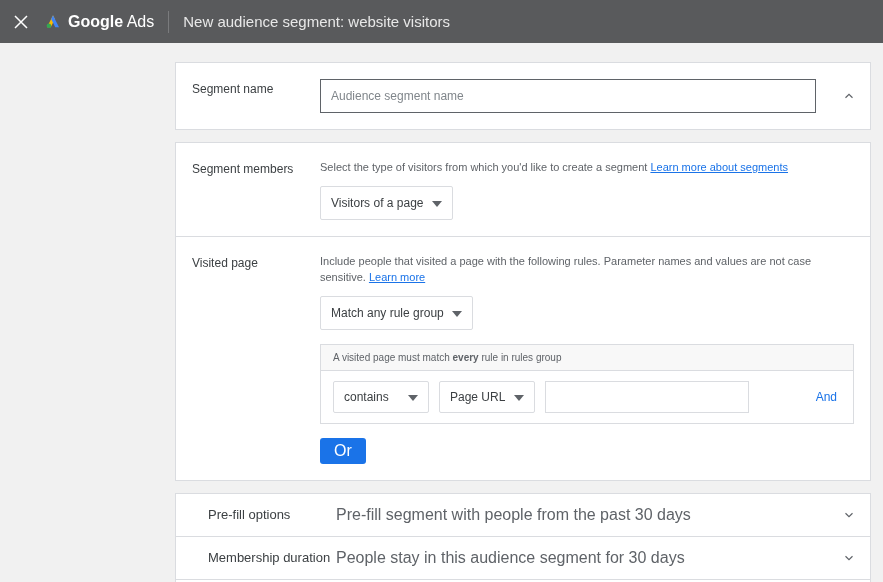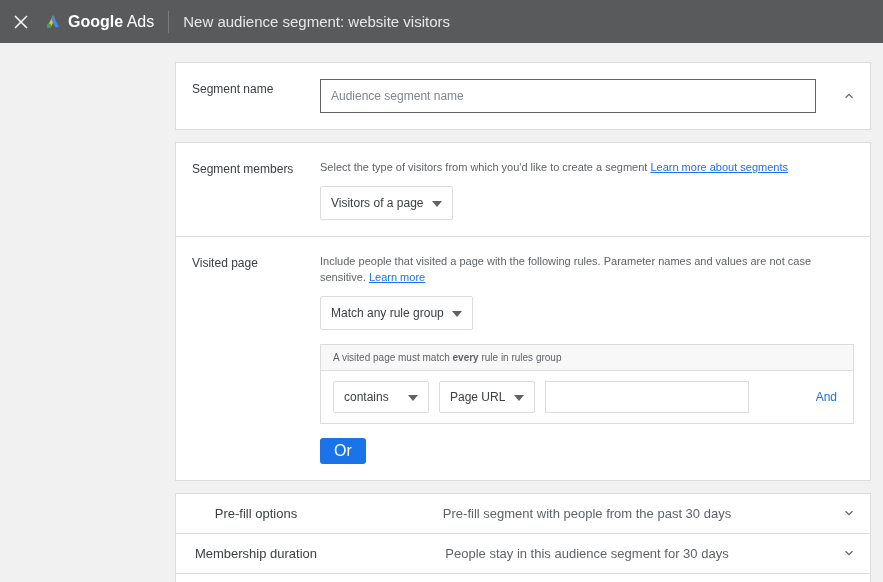--- a/index.html
+++ b/index.html
@@ -15,21 +15,21 @@
     .topbar .brand b { font-weight: 600; }
     .topbar .divider { width: 1px; height: 22px; background: #7a7b7d; margin: 0 14px; }
     .topbar .title { font-size: 15px; font-weight: 400; color: #e8e8e8; }
     
     
     .page { width: 696px; margin-left: 175px; padding-top: 19px; }
     
     .panel { background: #fff; border: 1px solid #dadce0; margin-bottom: 12px; }
     .panel-row { display: flex; align-items: flex-start; padding: 16px 16px; position: relative; }
     .panel-row + .panel-row { border-top: 1px solid #dadce0; }
-    .panel-row.compact { padding: 12px 16px; align-items: center; text-align: center; }
+    .panel-row.compact { padding: 12px 32px; align-items: center; }
     .row-label { width: 128px; flex: 0 0 128px; font-size: 12px; color: #3c4043; padding-top: 3px; }
     .panel-row.compact .row-label { padding-top: 0; }
     .row-body { flex: 1; font-size: 12px; color: #5f6368; }
     .row-collapse { position: absolute; right: 14px; top: 50%; transform: translateY(-50%); cursor: pointer; display:flex; }
     
     
     .text-input { width: 496px; height: 34px; border: 1px solid #5f6368; padding: 0 10px; font-size: 12px; color: #3c4043; outline: none; background:#fff; }
     .text-input::placeholder { color: #80868b; }
     
     .helper-text { font-size: 11px; color: #5f6368; line-height: 1.5; }
@@ -44,21 +44,21 @@
     .rule-group { border: 1px solid #dadce0; background: #f8f8f8; margin-top: 14px; }
     .rule-group-header { font-size: 10px; color: #5f6368; padding: 7px 12px; }
     .rule-group-body { background: #fff; border-top: 1px solid #dadce0; padding: 10px 12px; display: flex; align-items: center; gap: 10px; }
     .rule-group-body .dd { margin-top: 0; }
     .rule-input { flex: 1; max-width: 204px; height: 32px; border: 1px solid #dadce0; padding: 0 8px; font-size:12px; }
     .and-link { margin-left: auto; color: #1a73e8; font-size: 12px; cursor: pointer; padding: 0 4px; }
     
     .or-btn { display: inline-flex; align-items: center; justify-content: center; background: #1a73e8; color: #fff; font-size: 16px; height: 26px; padding: 0 14px; border-radius: 3px; margin-top: 14px; cursor: pointer; border:none; }
     
     
-    .summary-text { font-size: 13px; color: #5f6368; }
+    .summary-text { font-size: 16px; color: #5f6368; }
     .row-label.strong { font-weight: 400; color:#3c4043; font-size: 13px; }
     
     .caret-svg { width:10px; height:6px; }
     .chev-svg { width:14px; height:14px; stroke:#5f6368; }
     
     .dd.w1 { min-width: 96px; justify-content: space-between; }
     .dd.w2 { min-width: 96px; justify-content: space-between; }
   </style>
 </head>
 <body>

